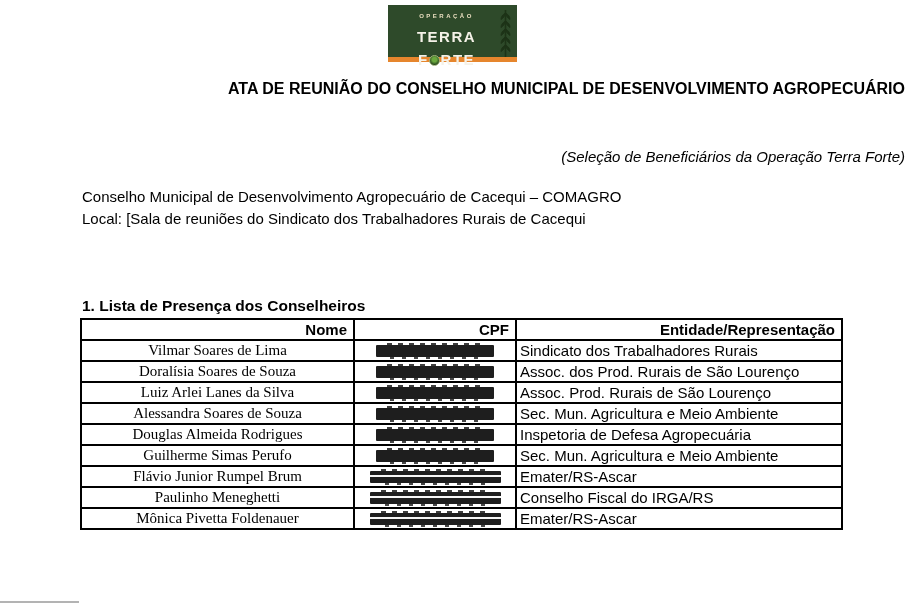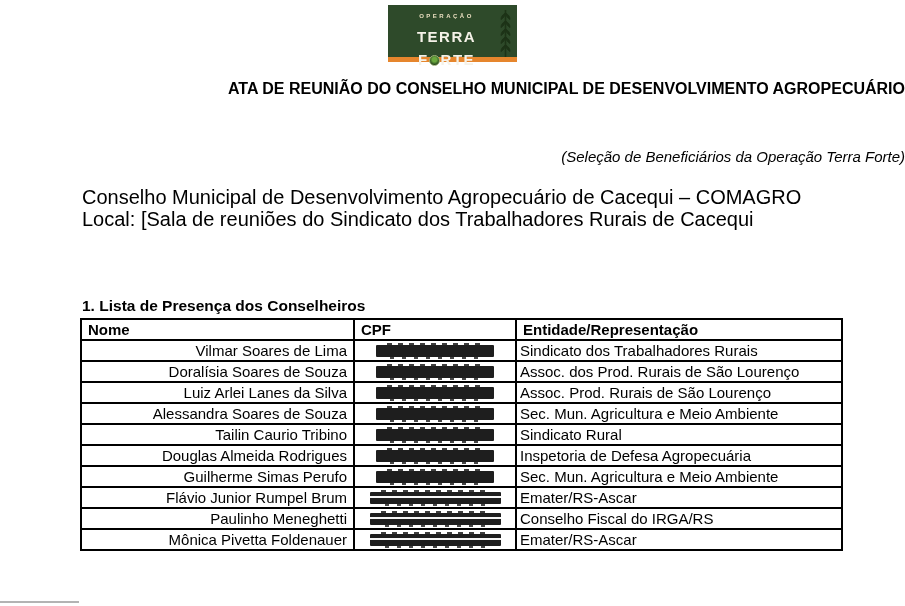--- a/index.html
+++ b/index.html
@@ -40,42 +40,42 @@
   .doc-title {
     position:absolute; left:0; right:0; top:80px;
     text-align:right; font-weight:bold; font-size:16px;
   }
   .doc-subtitle {
     position:absolute; left:0; right:0; top:119px;
     text-align:right; font-style:italic; font-size:15px;margin-top:29px;
   }
 
   
-  .meta { position:absolute; left:82px; top:186px; font-size:20px; line-height:22px; }
+  .meta { position:absolute; left:82px; top:186px; font-size:15px; line-height:22px; }
 
   .section-heading {
     position:absolute; left:82px; top:297px;
     font-weight:bold; font-size:15.5px;
   }
 
   
   table.roster {
     position:absolute; left:80px; top:318px;
     width:761px; border-collapse:collapse; table-layout:fixed;
   }
   .roster col.c-nome { width:273px; }
   .roster col.c-cpf  { width:162px; }
   .roster col.c-ent  { width:326px; }
   .roster th, .roster td {
     border:2px solid #000;
     height:21px; font-size:15px; padding:0 6px;
     overflow:hidden; white-space:nowrap;
   }
-  .roster th { font-weight:bold; text-align:left; }
-  .roster td.nome { text-align:right; }
+  .roster th { font-weight:bold; text-align:right; }
+  .roster td.nome { text-align:center;font-family:Liberation Serif, serif; }
   .roster td.cpf  { text-align:center; padding:0 4px; }
   .roster td.ent  { text-align:left; padding:0 3px; }
 
   
   .redaction {
     width:118px; height:12px; margin:0 auto;
     background:#1e1e1e; border-radius:1px; position:relative;
   }
   .redaction::before {
     content:''; position:absolute; left:9%; right:9%; top:-2px; height:2px;
@@ -169,27 +169,20 @@
       <td class="ent">Assoc. Prod. Rurais de São Lourenço</td>
     </tr>
     <tr>
       <td class="nome">Alessandra Soares de Souza</td>
       <td class="cpf">
           <div class="redaction solid"></div>
         </td>
       <td class="ent">Sec. Mun. Agricultura e Meio Ambiente</td>
     </tr>
     <tr>
-      <td class="nome">Tailin Caurio Tribino</td>
-      <td class="cpf">
-          <div class="redaction solid"></div>
-        </td>
-      <td class="ent">Sindicato Rural</td>
-    </tr>
-    <tr>
       <td class="nome">Douglas Almeida Rodrigues</td>
       <td class="cpf">
           <div class="redaction solid"></div>
         </td>
       <td class="ent">Inspetoria de Defesa Agropecuária</td>
     </tr>
     <tr>
       <td class="nome">Guilherme Simas Perufo</td>
       <td class="cpf">
           <div class="redaction solid"></div>

